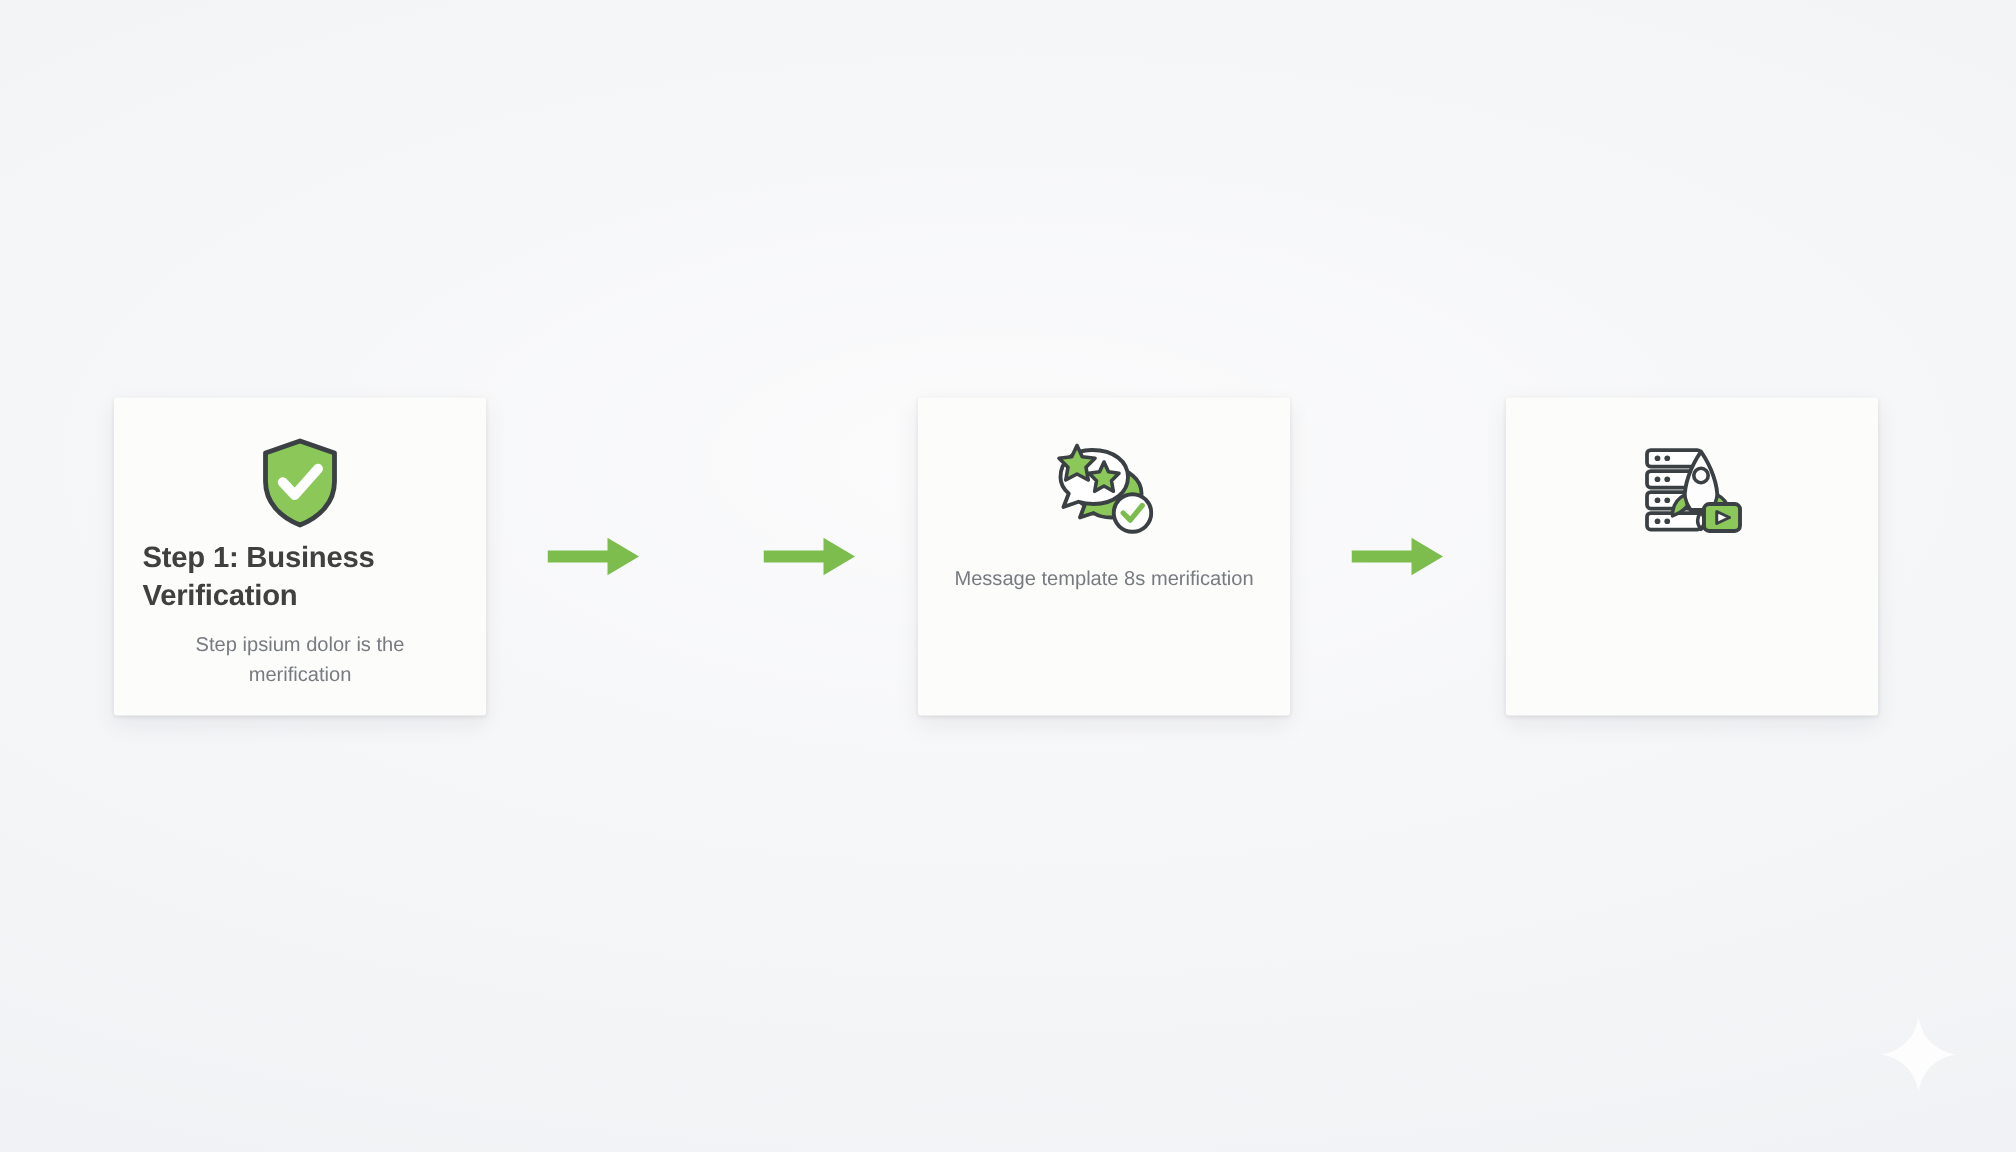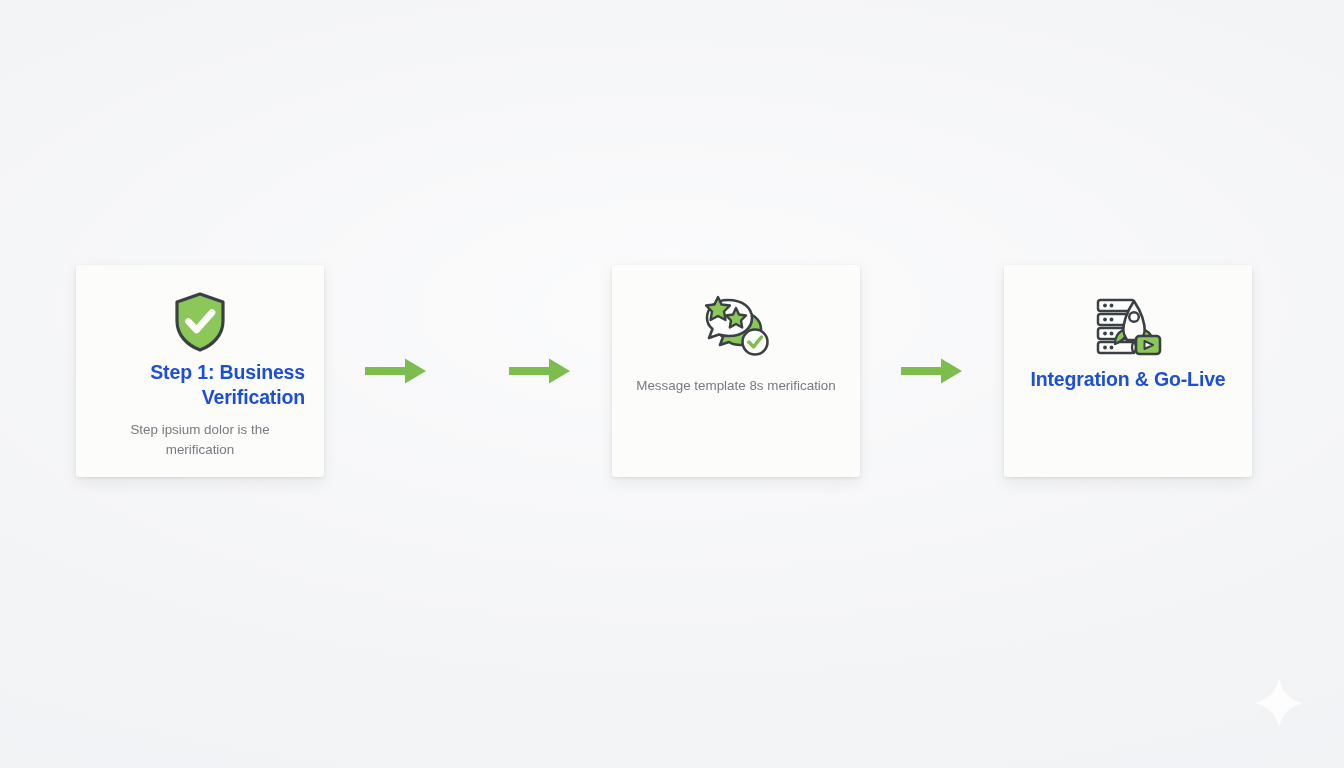--- a/index.html
+++ b/index.html
@@ -53,22 +53,22 @@
   .card-icon {
     height: 74px;
     display: flex;
     align-items: center;
     justify-content: center;
     margin-bottom: 4px;
   }
   .card-title {
     font-size: 19.5px;
     font-weight: bold;
-    color: #1d4ed8;
-    text-align: right;
+    color: #404040;
+    text-align: left;
     line-height: 1.32;
     letter-spacing: -.15px;
     max-width: 210px;
   }
   .card-desc {
     margin-top: 9px;
     font-size: 13.4px;
     color: #777b80;
     text-align: center;
     line-height: 1.45;
@@ -162,16 +162,15 @@
         </g>
         <path d="M29 38 C29 27 34 15 40 6 C46 15 51 27 51 38 L47 45 H33 Z" fill="#fdfdfd" stroke="#3a4043" stroke-width="2.6" stroke-linejoin="round"></path>
         <circle cx="40" cy="22" r="4.8" fill="#ffffff" stroke="#3a4043" stroke-width="2.4"></circle>
         <path d="M29 35 C23 38 21 43 21 49 C26 47 29 45 31 42 Z" fill="#8cc759" stroke="#3a4043" stroke-width="2.3" stroke-linejoin="round"></path>
         <path d="M51 35 C57 38 59 43 59 49 C54 47 51 45 49 42 Z" fill="#8cc759" stroke="#3a4043" stroke-width="2.3" stroke-linejoin="round"></path>
         <path d="M40 46 C37.5 50 36.5 53.5 40 58 C43.5 53.5 42.5 50 40 46 Z" fill="#ffffff" stroke="#3a4043" stroke-width="2.3" stroke-linejoin="round"></path>
         <rect x="42" y="41" width="24" height="18" rx="3.5" fill="#8cc759" stroke="#3a4043" stroke-width="2.6"></rect>
         <path d="M50.5 46 L59 50 L50.5 54 Z" fill="#ffffff" stroke="#3a4043" stroke-width="2" stroke-linejoin="round"></path>
       </svg>
     </div>
-    <div class="card-title">Integration &amp; Go-Live</div>
   </div>
 
 </div>
 
 </body></html>

